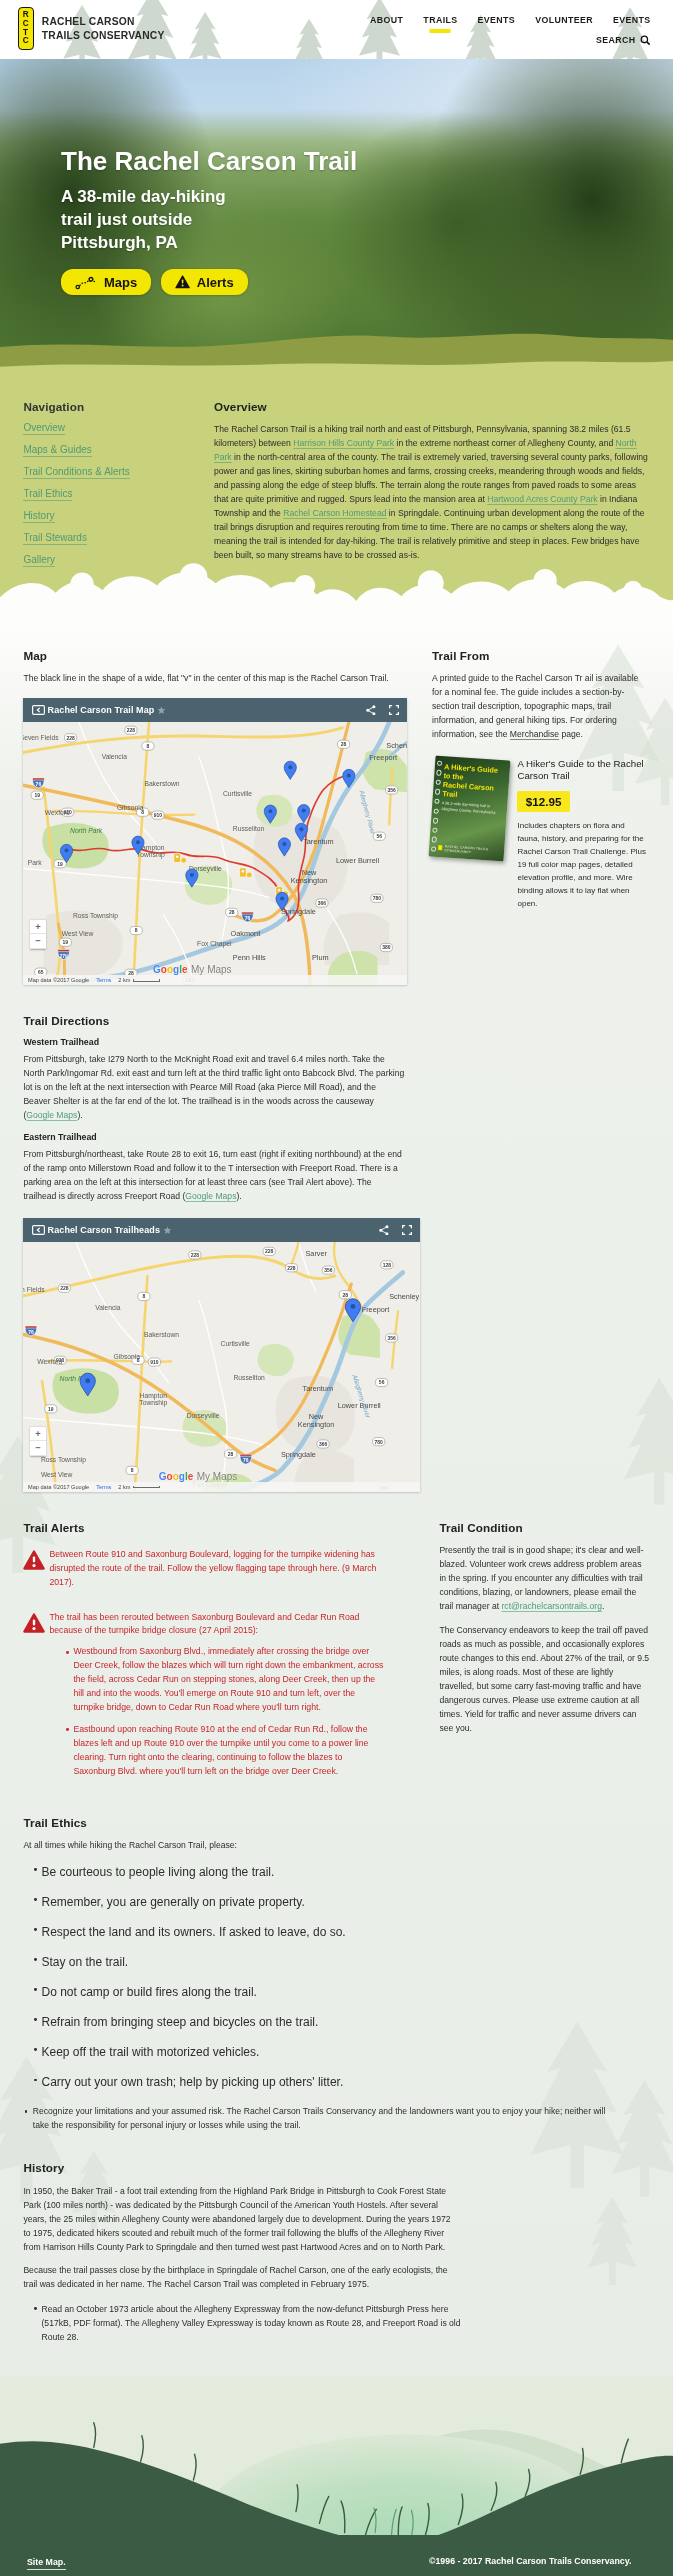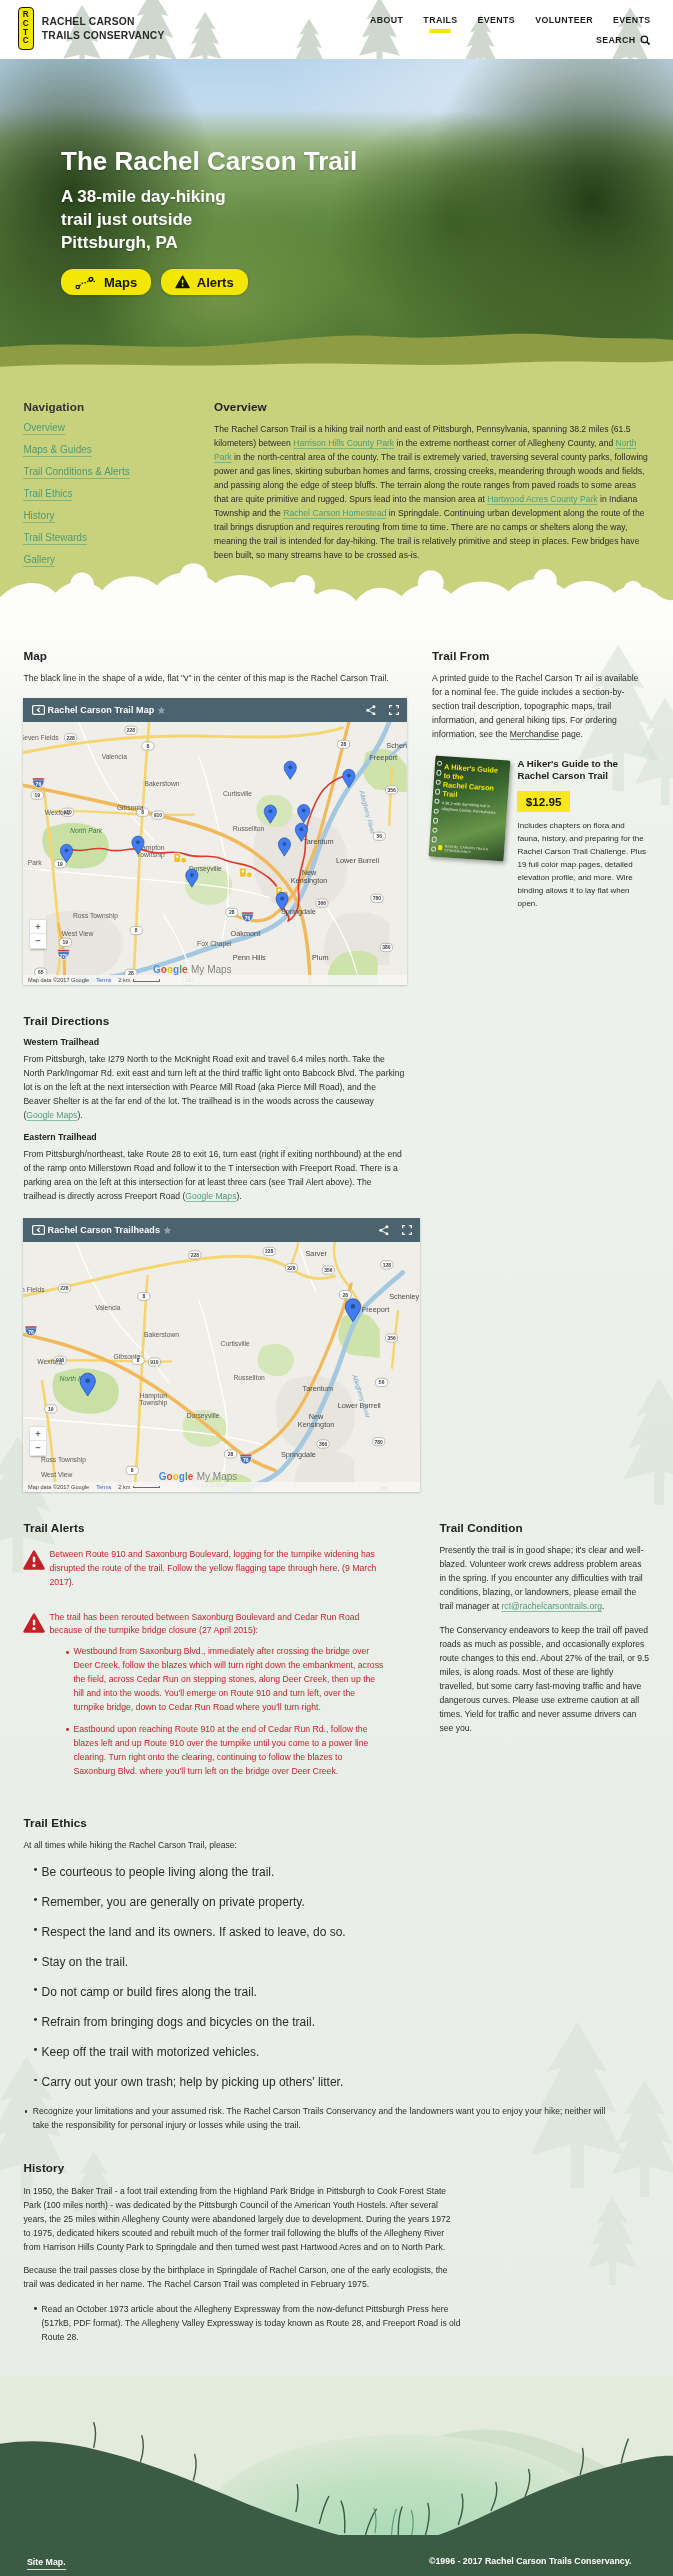--- a/index.html
+++ b/index.html
@@ -91,21 +91,21 @@
   .product{display:flex;margin-top:16.4px}
   .book{width:75px;height:101px;border-radius:1.8px;background:linear-gradient(160deg,#1f3a1b 0%,#39652e 35%,#67954a 70%,#2c4b24 100%);transform:rotate(4deg);box-shadow:1.8px 2.3px 4.7px rgba(0,0,0,.35);position:relative;flex-shrink:0;padding:5.9px 4.7px 4.7px 9.4px;box-sizing:border-box}
   .spiral{position:absolute;left:1.8px;top:4.7px;bottom:4.7px;display:flex;flex-direction:column;justify-content:space-between}
   .spiral i{width:3.5px;height:3.5px;border:0.9px solid #d9ded7;border-radius:50%;background:transparent;display:block}
   .book-title{font-size:7.3px;font-weight:700;color:#f3e600;line-height:1.25}
   .book-sub{font-size:3.8px;color:#e8eadf;margin-top:2.9px;line-height:1.4}
   .book-foot{position:absolute;left:9.4px;bottom:5.3px;display:flex;align-items:center;gap:2.3px}
   .book-foot b{width:4.7px;height:4.7px;background:#f3e600;border-radius:0.6px}
   .book-foot span{font-size:3.2px;color:#e8eadf;letter-spacing:0.2px}
   .product-right{margin-left:10.5px;width:134px}
-  .product-title{font-size:9.7px;font-weight:700;line-height:1.3;color:#222}
+  .product-title{font-size:9.7px;font-weight:400;line-height:1.3;color:#222}
   .price-badge{display:inline-block;background:#f8e71c;font-size:11.7px;font-weight:700;color:#141414;padding:4.1px 8.2px;border-radius:1.8px;margin:7.6px 0 8.2px}
   .product-details{font-size:8px;line-height:1.62;color:#2d2d2d}
 
   .sec-gap{margin-top:29px}
   .dir-para{margin-bottom:3.5px}
   .map2-wrap{margin-top:15.2px}
 
   
   .alerts-row{display:flex;margin-top:29px}
   .alerts-col{width:390px}
@@ -815,21 +815,21 @@
     <section class="sec-gap ethics">
       <h2 class="h2">Trail Ethics</h2>
       <p class="body-text intro">At all times while hiking the Rachel Carson Trail, please:</p>
       <ul class="ethics-list">
 
       <li>Be courteous to people living along the trail.</li>
           <li>Remember, you are generally on private property.</li>
           <li>Respect the land and its owners. If asked to leave, do so.</li>
           <li>Stay on the trail.</li>
           <li>Do not camp or build fires along the trail.</li>
-          <li>Refrain from bringing dogs and bicycles on the trail.</li>
+          <li>Refrain from bringing steep and bicycles on the trail.</li>
           <li>Keep off the trail with motorized vehicles.</li>
           <li>Carry out your own trash; help by picking up others' litter.</li>
         </ul>
       <div class="ethics-final">Recognize your limitations and your assumed risk. The Rachel Carson Trails Conservancy and the landowners want you to enjoy your hike; neither will take the responsibility for personal injury or losses while using the trail.</div>
     </section>
 
     <section class="sec-gap history">
       <h2 class="h2">History</h2>
       <p class="body-text">In 1950, the Baker Trail - a foot trail extending from the Highland Park Bridge in Pittsburgh to Cook Forest State Park (100 miles north) - was dedicated by the Pittsburgh Council of the American Youth Hostels. After several years, the 25 miles within Allegheny County were abandoned largely due to development. During the years 1972 to 1975, dedicated hikers scouted and rebuilt much of the former trail following the bluffs of the Allegheny River from Harrison Hills County Park to Springdale and then turned west past Hartwood Acres and on to North Park.</p>
       <p class="body-text">Because the trail passes close by the birthplace in Springdale of Rachel Carson, one of the early ecologists, the trail was dedicated in her name. The Rachel Carson Trail was completed in February 1975.</p>

